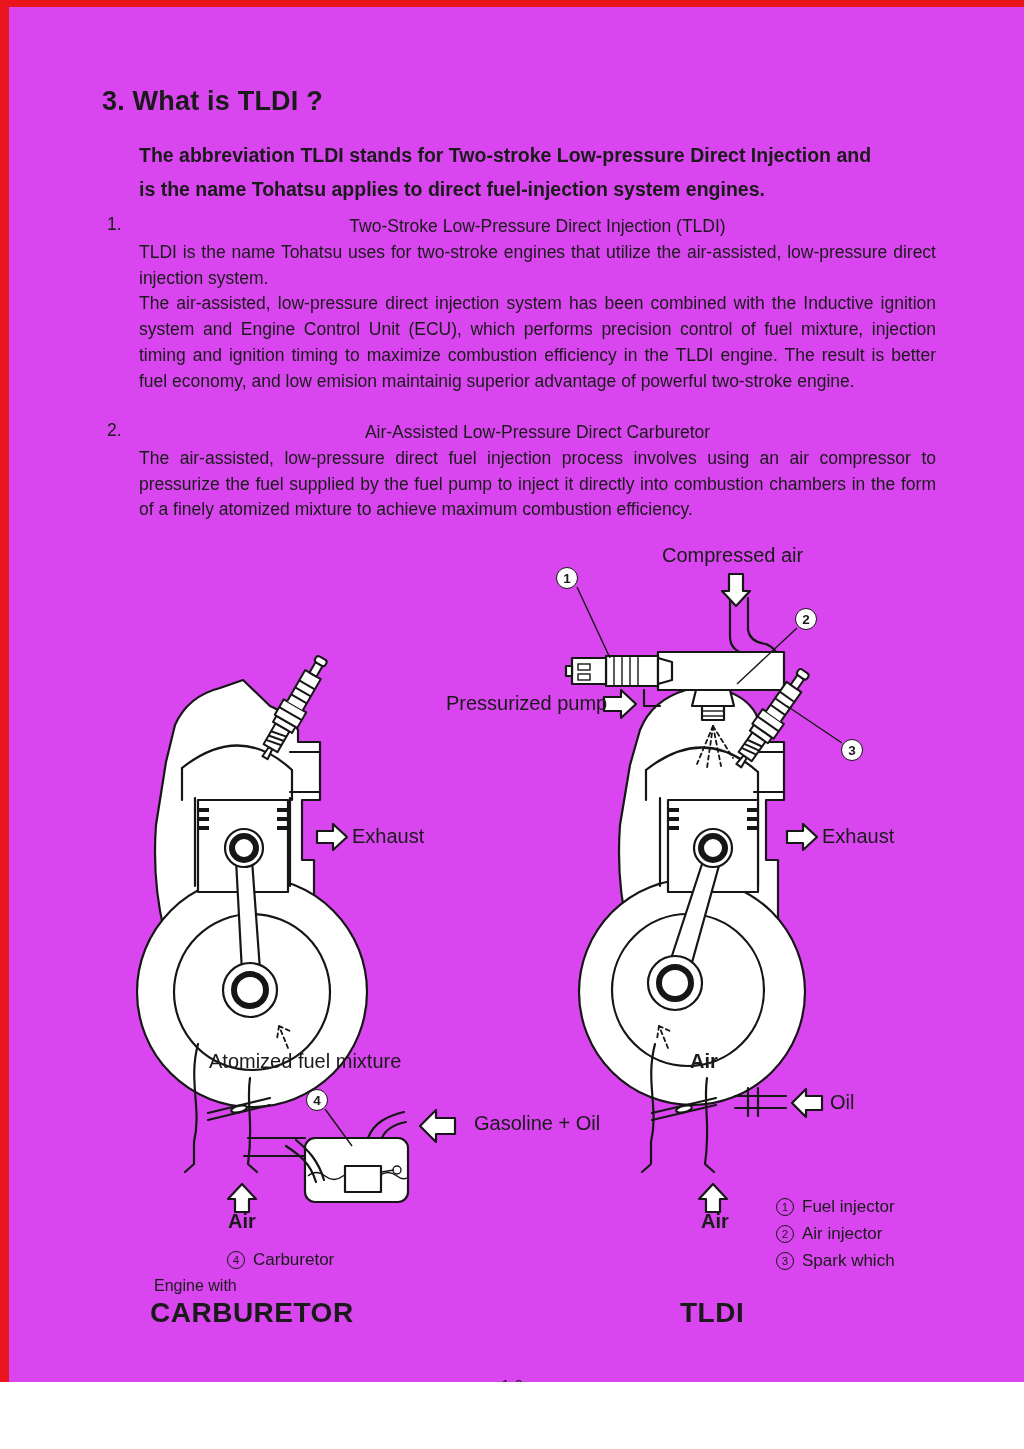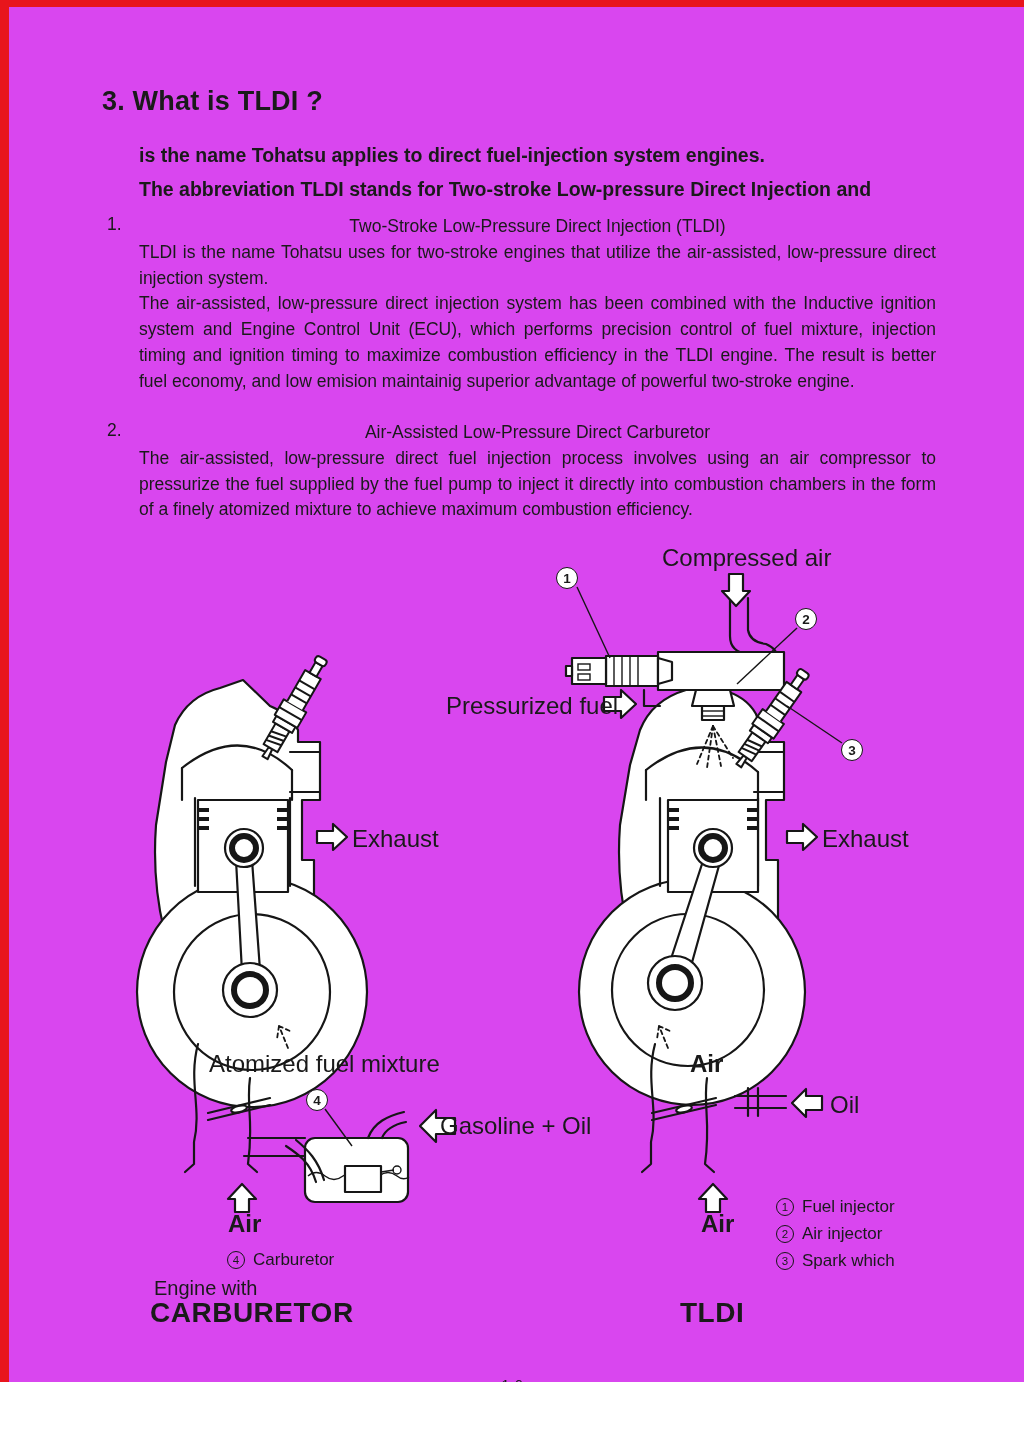--- a/index.html
+++ b/index.html
@@ -7,52 +7,52 @@
         font-family:"Liberation Sans",sans-serif;color:#1a1a1a;}
   .edge-left{position:absolute;left:0;top:0;width:9px;height:1449px;background:#e8151c;}
   .edge-top{position:absolute;left:0;top:0;width:1024px;height:7px;background:#e8151c;}
   .abs{position:absolute;}
   #title{left:102px;top:86px;font-size:27px;font-weight:bold;letter-spacing:.2px;}
   .intro{left:139px;top:138px;width:800px;font-size:19.5px;font-weight:bold;line-height:34px;}
   .sec-num{font-size:17.5px;width:30px;}
   .sec-body{width:797px;font-size:17.5px;line-height:25.8px;}
   .sec-heading{text-align:center;}
   .para{text-align:justify;}
-  .dlabel{font-size:24px;white-space:nowrap;}
+  .dlabel{font-size:20px;white-space:nowrap;}
   .dlabel.bold{font-weight:600;}
   .callout{width:22px;height:22px;border:1.6px solid #161616;border-radius:50%;
            display:flex;align-items:center;justify-content:center;
            font-size:13.5px;font-weight:600;background:#fff;box-sizing:border-box;}
   .legend-row{display:flex;align-items:center;font-size:17px;white-space:nowrap;}
   .legend-circ{width:18px;height:18px;border:1.3px solid #161616;border-radius:50%;
            display:inline-flex;align-items:center;justify-content:center;
            font-size:11.5px;margin-right:8px;box-sizing:border-box;flex:0 0 18px;}
-  #engine-with{left:154px;top:1277px;font-size:20px;}
+  #engine-with{left:154px;top:1277px;font-size:16px;}
   .big-cap{font-size:28px;font-weight:bold;letter-spacing:.5px;}
   #page-num{left:0;top:1376px;width:1024px;text-align:center;font-size:15px;}
   svg .ln{stroke:#161616;stroke-width:2.2;fill:none;stroke-linejoin:round;stroke-linecap:round;}
   svg .fw{stroke:#161616;stroke-width:2.2;fill:#fff;stroke-linejoin:round;}
   svg .thick{stroke:#161616;stroke-width:6;fill:#fff;}
   svg .blk{fill:#161616;stroke:none;}
   svg .dash{stroke:#161616;stroke-width:1.8;fill:none;stroke-dasharray:4 3.5;stroke-linecap:round;}
   svg .thin{stroke:#161616;stroke-width:1.4;fill:none;}
 </style>
 </head>
 <body>
 
 <div id="page">
 
   <div class="edge-left"></div>
   <div class="edge-top"></div>
 
   <div id="title" class="abs">3. What is TLDI ?</div>
 
   <div class="abs intro">
+    <div>The abbreviation TLDI stands for Two-stroke Low-pressure Direct Injection and</div>
     <div>is the name Tohatsu applies to direct fuel-injection system engines.</div>
-    <div>The abbreviation TLDI stands for Two-stroke Low-pressure Direct Injection and</div>
   </div>
 
   <div class="abs sec-num" style="left:107px;top:214px;">1.</div>
   <div class="abs sec-body" style="left:139px;top:214px;">
     <div class="sec-heading">Two-Stroke Low-Pressure Direct Injection (TLDI)</div>
     <div class="para">TLDI is the name Tohatsu uses for two-stroke engines that utilize the air-assisted, low-pressure direct injection system.</div>
     <div class="para">The air-assisted, low-pressure direct injection system has been combined with the Inductive ignition system and Engine Control Unit (ECU), which performs precision control of fuel mixture, injection timing and ignition timing to maximize combustion efficiency in the TLDI engine. The result is better fuel economy, and low emision maintainig superior advantage of powerful two-stroke engine.</div>
   </div>
 
   <div class="abs sec-num" style="left:107px;top:420px;">2.</div>
@@ -207,25 +207,25 @@
     <line class="thin" x1="842" y1="743" x2="787" y2="706"></line>
     <line class="thin" x1="325" y1="1109" x2="352" y2="1146"></line>
   </svg>
 
   <div class="abs callout" style="left:556px;top:567px;">1</div>
   <div class="abs callout" style="left:795px;top:608px;">2</div>
   <div class="abs callout" style="left:841px;top:739px;">3</div>
   <div class="abs callout" style="left:306px;top:1089px;">4</div>
 
   <div class="abs dlabel" style="left:662px;top:544px;">Compressed air</div>
-  <div class="abs dlabel" style="left:446px;top:692px;">Pressurized fuel</div>
+  <div class="abs dlabel" style="left:446px;top:692px;">Pressurized pump</div>
   <div class="abs dlabel" style="left:352px;top:825px;">Exhaust</div>
   <div class="abs dlabel" style="left:822px;top:825px;">Exhaust</div>
   <div class="abs dlabel" style="left:209px;top:1050px;">Atomized fuel mixture</div>
-  <div class="abs dlabel" style="left:440px;top:1112px;">Gasoline + Oil</div>
+  <div class="abs dlabel" style="left:474px;top:1112px;">Gasoline + Oil</div>
   <div class="abs dlabel" style="left:830px;top:1091px;">Oil</div>
   <div class="abs dlabel bold" style="left:228px;top:1210px;">Air</div>
   <div class="abs dlabel bold" style="left:690px;top:1050px;">Air</div>
   <div class="abs dlabel bold" style="left:701px;top:1210px;">Air</div>
 
   <div class="abs legend-row" style="left:776px;top:1197px;">
     <span class="legend-circ">1</span>
     <span>Fuel injector</span>
   </div>
   <div class="abs legend-row" style="left:776px;top:1224px;">

